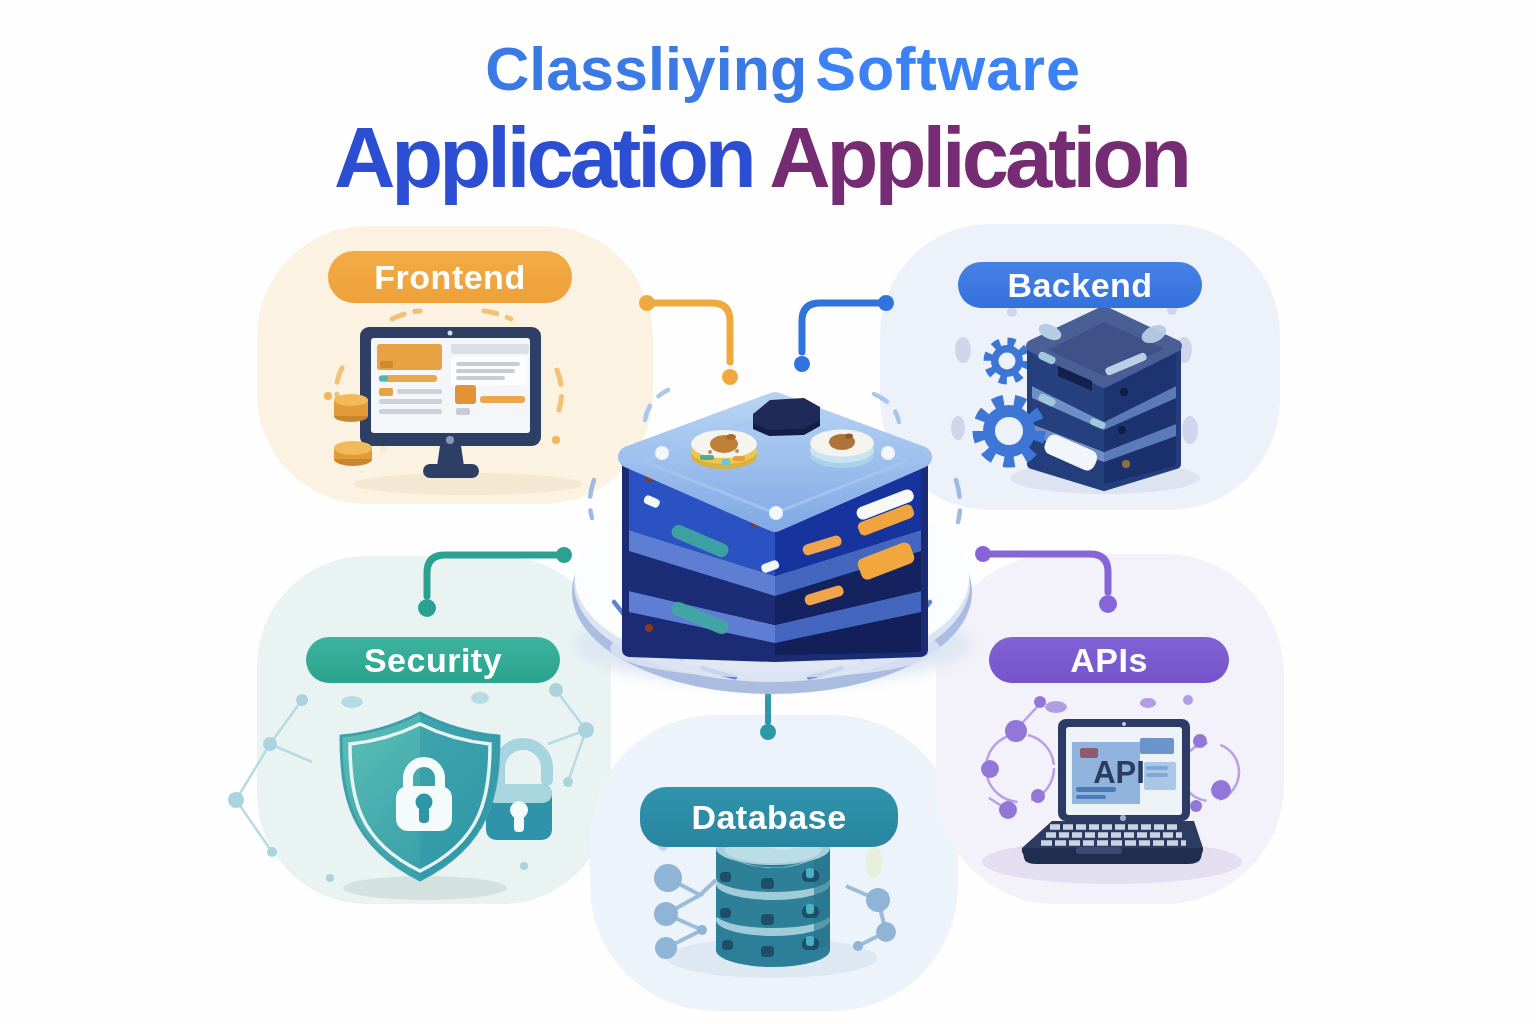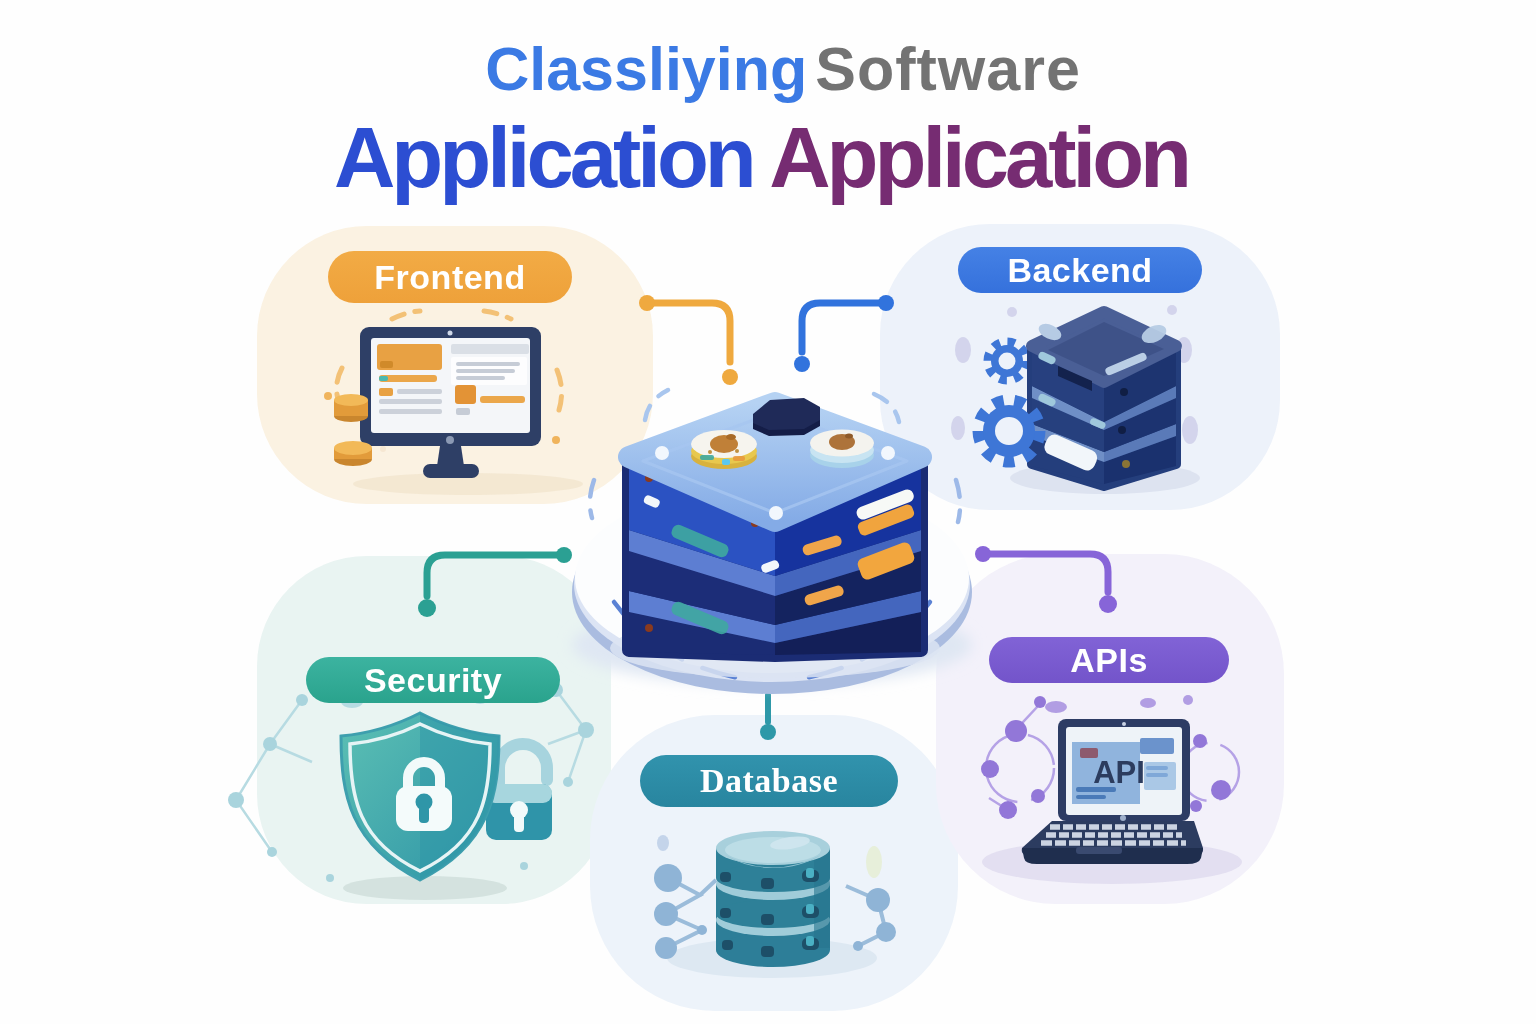--- a/index.html
+++ b/index.html
@@ -350,23 +350,23 @@
   <g stroke="#ccd4e2" fill="none" stroke-width="5.5">
     <path d="M1050,827 H1178" stroke-dasharray="10 3"></path>
     <path d="M1046,835 H1182" stroke-dasharray="10 3"></path>
     <path d="M1041,843 H1186" stroke-dasharray="11 3"></path>
   </g>
   <rect x="1076" y="847" width="46" height="7" rx="3" fill="#3a4a70"></rect>
 </g>
 </svg>
 
 <div class="t1" style="top:34px;left:15px;font-size:61px;">
-  <span style="color:#3b7ae4;">Classliying</span> <span style="color:#737373;margin-left:-9px;letter-spacing:1px;text-align:center;">Software</span>
+  <span style="color:#3b7ae4;">Classliying</span> <span style="color:#3b82f6;margin-left:-9px;letter-spacing:1px;text-align:center;">Software</span>
 </div>
 <div class="t2" style="top:109px;left:-7px;font-size:85px;letter-spacing:-4px;">
   <span style="color:#2c4ed2;text-align:center;">Application</span> <span style="color:#762c72;">Application</span>
 </div>
 
 <div class="pill" style="left:328px;top:251px;width:244px;height:52px;border-radius:26px;background:linear-gradient(180deg,#f2ab45,#eea13a);">Frontend</div>
-<div class="pill" style="left:958px;top:247px;width:244px;height:46px;border-radius:23px;background:linear-gradient(180deg,#4581e5,#3571dc);">Backend</div>
-<div class="pill" style="left:306px;top:637px;width:254px;height:46px;border-radius:23px;background:linear-gradient(180deg,#3cb3a0,#2aa38d);margin-top:20px;">Security</div>
-<div class="pill" style="left:640px;top:755px;width:258px;height:52px;border-radius:26px;background:linear-gradient(180deg,#3193ad,#28859f);font-family:Liberation Serif, serif;">Database</div>
+<div class="pill" style="left:958px;top:262px;width:244px;height:46px;border-radius:23px;background:linear-gradient(180deg,#4581e5,#3571dc);">Backend</div>
+<div class="pill" style="left:306px;top:637px;width:254px;height:46px;border-radius:23px;background:linear-gradient(180deg,#3cb3a0,#2aa38d);">Security</div>
+<div class="pill" style="left:640px;top:787px;width:258px;height:60px;border-radius:26px;background:linear-gradient(180deg,#3193ad,#28859f);">Database</div>
 <div class="pill" style="left:989px;top:637px;width:240px;height:46px;border-radius:23px;background:linear-gradient(180deg,#8163d6,#7354ca);text-align:center;">APIs</div>
 
 </body></html>

